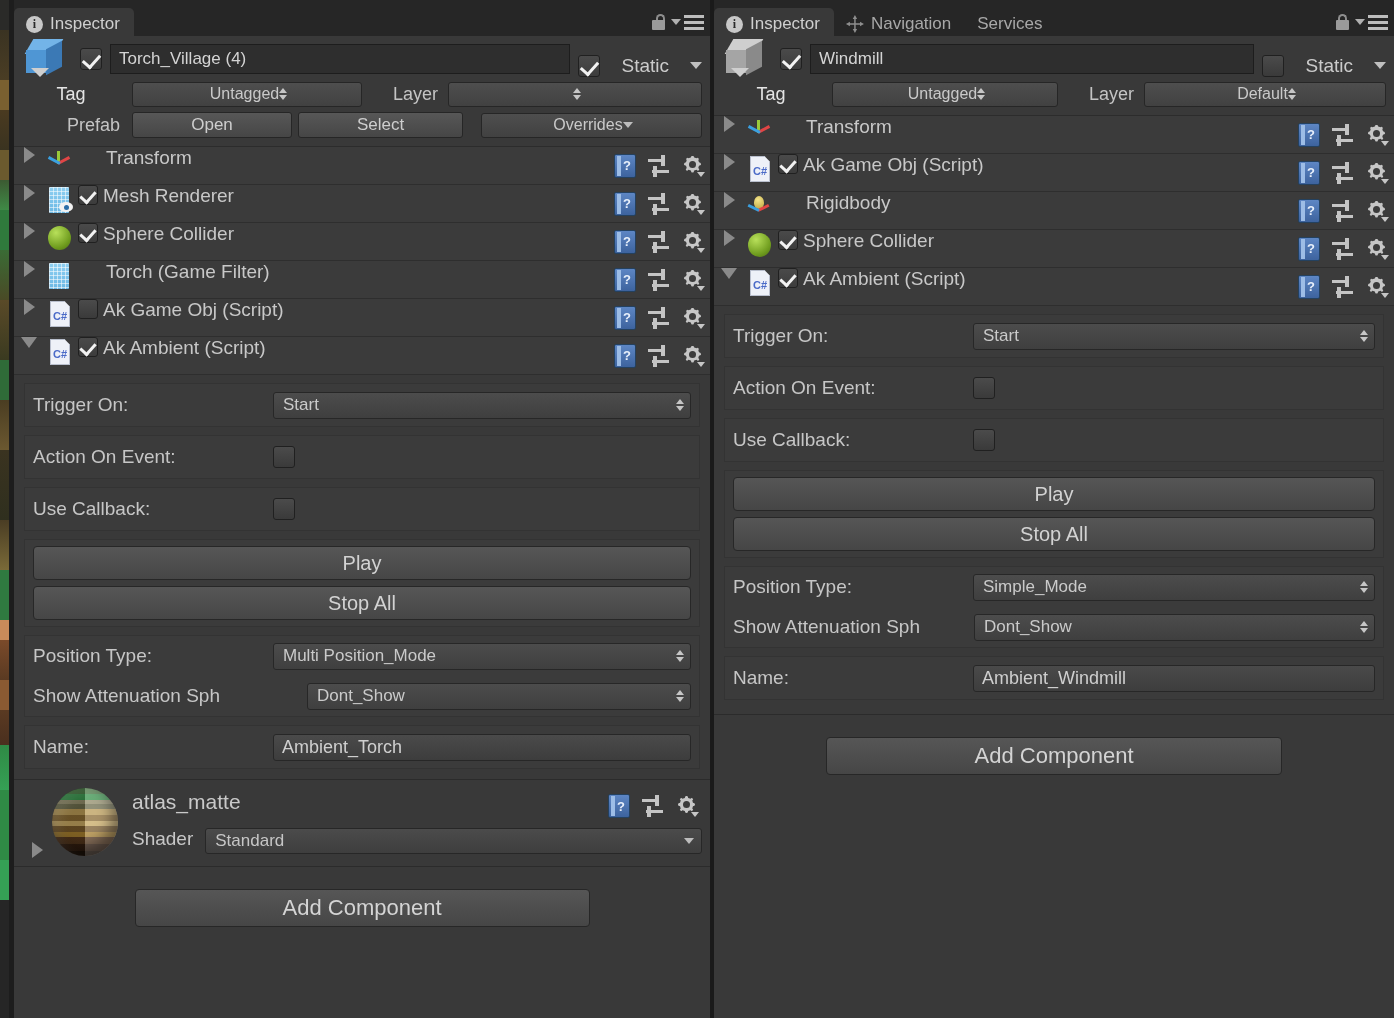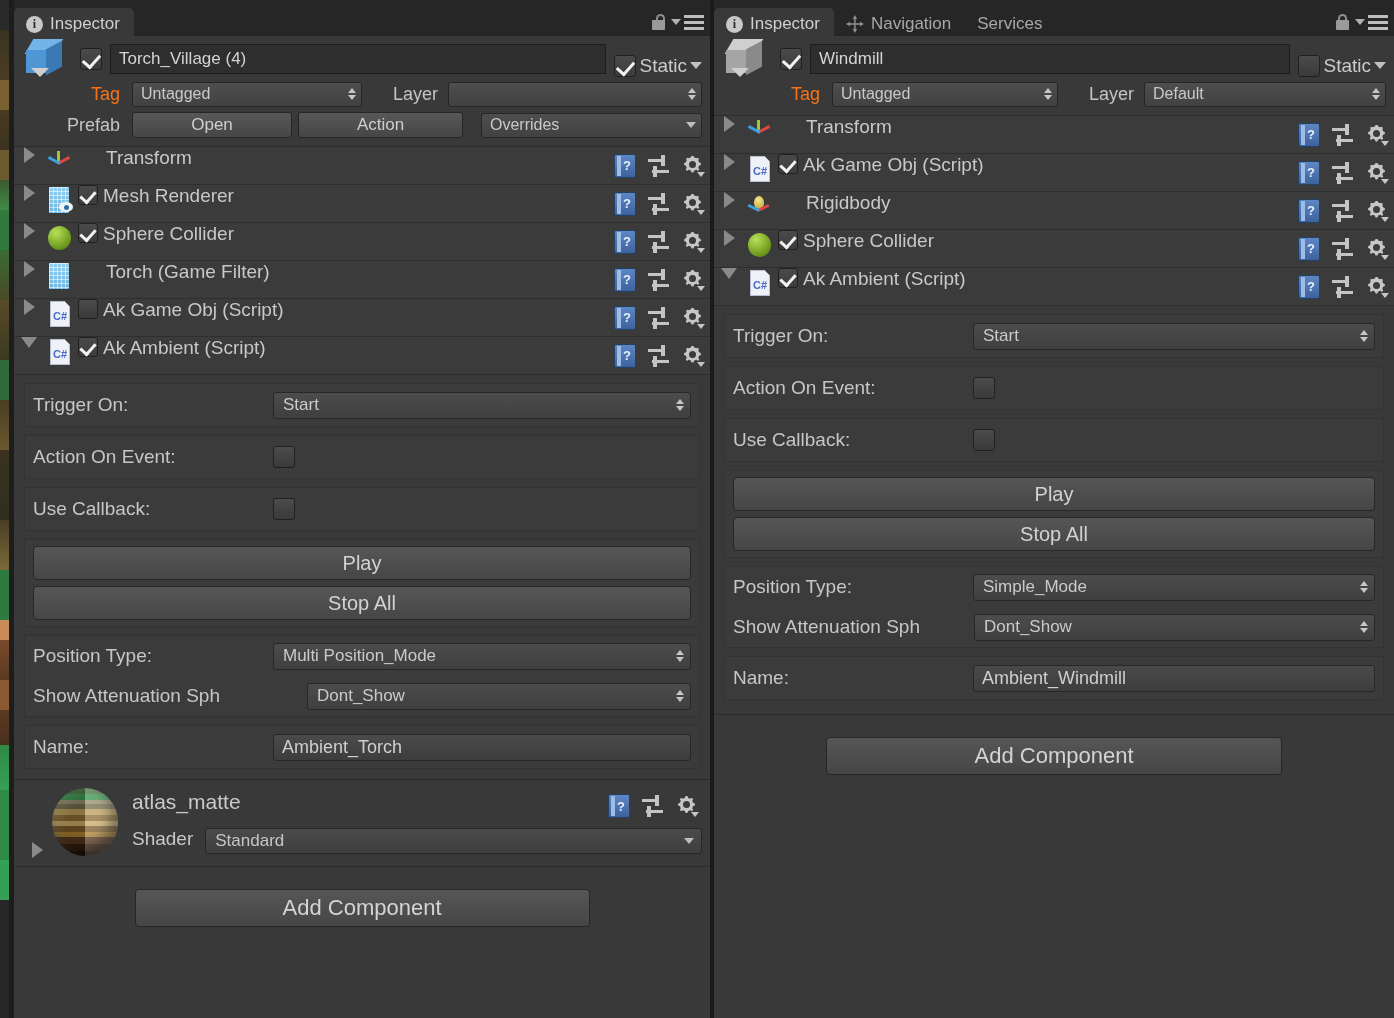--- a/index.html
+++ b/index.html
@@ -141,38 +141,38 @@
   }
   .chk.small { width:20px;height:20px;flex:0 0 20px; }
   .chk.small.on::after { left:4px; top:2px; width:7px;height:12px;border-width:0 3px 3px 0;}
   .chk.plain { background:linear-gradient(#4b4b4b,#3a3a3a); }
 
   .name-field {
     flex:1; height:30px; background:#2e2e2e; border:1px solid #1d1d1d;
     color:#d4d4d4; font-size:17px; display:flex; align-items:center;
     padding:0 8px;
   }
-  .static-wrap { display:flex; align-items:center; gap:3px; flex:0 0 auto;margin-top:13px; }
+  .static-wrap { display:flex; align-items:center; gap:21px; flex:0 0 auto;margin-top:13px; }
   .static-label { font-size:19px; color:#cbcbcb; }
   .tiny-tri {
     width:0;height:0;border-left:6px solid transparent;border-right:6px solid transparent;
     border-top:7px solid #c0c0c0;
   }
 
   .obj-row2, .obj-row3 {
     display:flex; align-items:center; margin-top:5px; height:26px; gap:6px;
   }
-  .lbl-tag { width:104px; text-align:right; font-size:18px; color:#f97316; padding-right:6px; }
+  .lbl-tag { width:104px; text-align:center; font-size:18px; color:#e5e5e5; padding-right:6px; }
   .lbl-layer { width:74px; text-align:right; font-size:18px; color:#c4c4c4; padding-right:4px;}
   .lbl-prefab { width:104px; text-align:right; font-size:18px; color:#c4c4c4; padding-right:6px;}
 
   .popup {
     height:25px; background:linear-gradient(#4e4e4e,#414141);
     border:1px solid #262626; border-radius:3px;
-    display:flex; align-items:center; justify-content:space-between;
+    display:flex; align-items:center; justify-content:center;
     padding:0 5px 0 8px; color:#c9c9c9; font-size:16px; min-width:0;
   }
   .updown { display:flex; flex-direction:column; align-items:center; gap:2px; }
   .updown i.u { width:0;height:0;border-left:4px solid transparent;border-right:4px solid transparent;border-bottom:5px solid #c6c6c6; display:block;}
   .updown i.d { width:0;height:0;border-left:4px solid transparent;border-right:4px solid transparent;border-top:5px solid #c6c6c6; display:block;}
 
   .btn {
     height:26px; background:linear-gradient(#575757,#464646);
     border:1px solid #262626; border-radius:3px;
     display:flex;align-items:center;justify-content:center;
@@ -411,21 +411,21 @@
         <span class="updown">
             <i class="u"></i>
             <i class="d"></i>
           </span>
       </div>
     </div>
 
     <div class="obj-row3">
       <span class="lbl-prefab">Prefab</span>
       <div class="btn" style="width:160px">Open</div>
-      <div class="btn" style="width:165px">Action</div>
+      <div class="btn" style="width:165px">Select</div>
       <div class="popup" style="flex:1;margin-left:12px">
         <span>Overrides</span>
         <span class="small-tri-d"></span>
       </div>
     </div>
   </div>
 
   <div class="sep"></div>
 
   <div class="comp-row">

